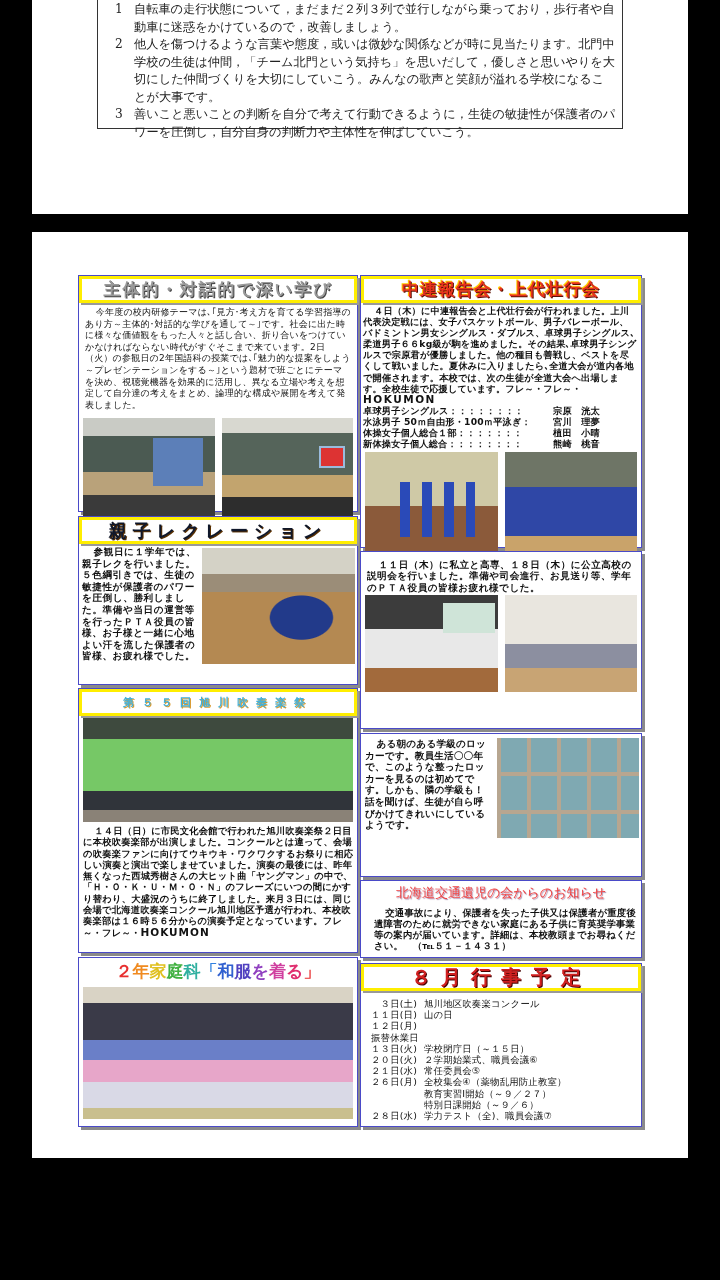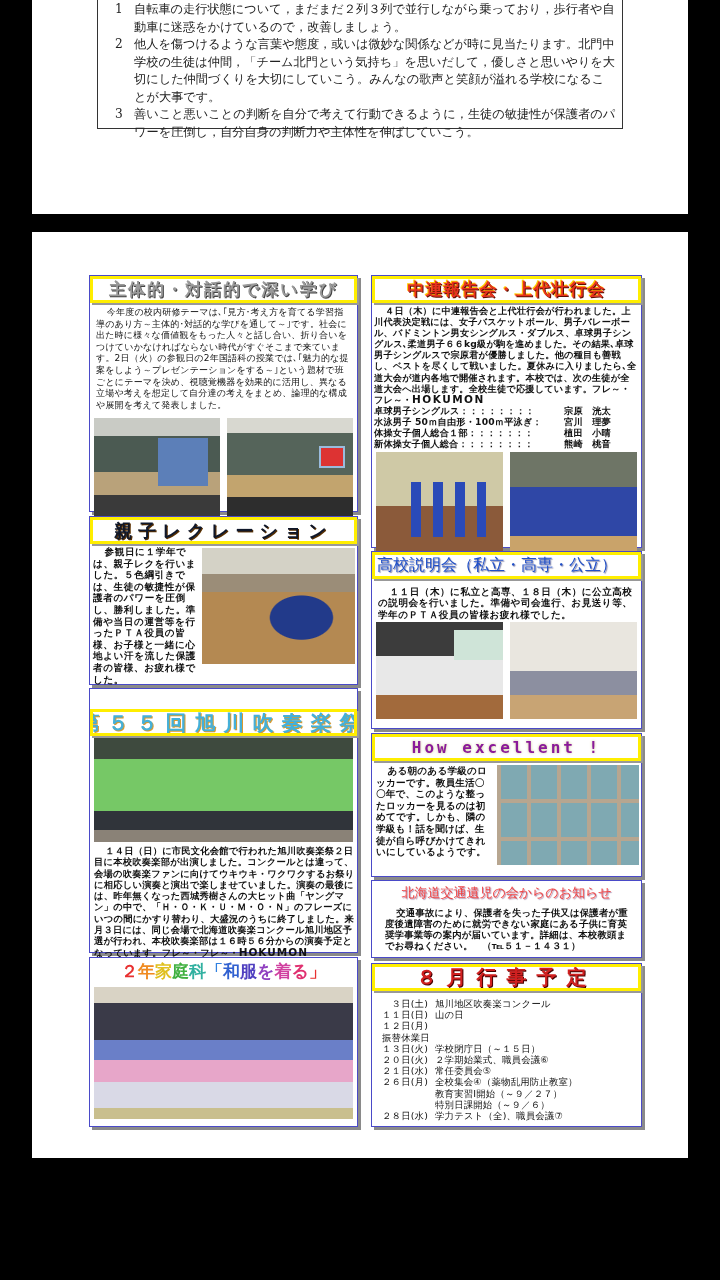--- a/index.html
+++ b/index.html
@@ -15,21 +15,21 @@
   .rule { display: flex; font-family: "DejaVu Serif", "Liberation Serif", serif; font-size: 12.2px; line-height: 17.5px; color: #222; }
   .rule .num { width: 30px; text-align: center; flex: none; }
   .rule .txt { flex: 1; }
 
   
   .sheet { position: absolute; left: 46px; top: 43px; width: 564px; height: 852px; }
   .col { position: absolute; top: 0; }
   .col.left { left: 0; width: 280px; }
   .col.right { left: 282px; width: 282px; }
 
-  .sec { position: absolute; left: 11px; right: 0; border: 1px solid #4a4ac8; background: #fff; box-shadow: 3px 3px 0 #8a8a8a; }
+  .sec { position: absolute; left: 0; right: 0; border: 1px solid #4a4ac8; background: #fff; box-shadow: 3px 3px 0 #8a8a8a; }
   .hdr { height: 27px; border: 3px solid #ffee00; background: #fff; display: flex; align-items: center; justify-content: center; font-weight: bold; white-space: nowrap; overflow: hidden; box-shadow: 2px 2px 0 #999; }
   .body { padding: 3px 6px; font-size: 9.4px; line-height: 11.2px; font-weight: bold; color: #111; letter-spacing: 0.2px; }
   .body p { text-indent: 1.2em; }
 
   .photo { position: relative; overflow: hidden; }
   .photo-row { display: flex; gap: 7px; padding: 4px 4px 4px 4px; }
   .photo-row .photo { flex: 1; height: 99px; }
 
   
   .ph-class1 { background: linear-gradient(180deg, #c9cbc5 0 18%, #4b5a52 18% 55%, #b9a27a 55% 78%, #3a3a3a 78%); }
@@ -88,21 +88,21 @@
 
       <div class="sec" style="top:241px;height:169px;">
         <div class="hdr" style="font-size:18px;color:#0f172a;text-shadow:1px 1px 0 #5a3000;letter-spacing:6px;">親子レクレーション</div>
         <div class="body" style="font-size:9.6px;line-height:11.6px;padding:2px 2px 0 3px;">
           <div class="photo ph-gym-tug float-photo" style="width:153px;height:116px;margin-top:2px;"></div>
           <p style="letter-spacing:0.6px;">参観日に１学年では、親子レクを行いました。５色綱引きでは、生徒の敏捷性が保護者のパワーを圧倒し、勝利しました。準備や当日の運営等を行ったＰＴＡ役員の皆様、お子様と一緒に心地よい汗を流した保護者の皆様、お疲れ様でした。</p>
         </div>
       </div>
 
       <div class="sec" style="top:413px;height:265px;">
-        <div class="hdr" style="font-size:21px;color:#45b0d8;text-shadow:1px 1px 0 #d89a30;letter-spacing:8px;margin-top:20px;">第５５回旭川吹奏楽祭</div>
+        <div class="hdr" style="font-size:11px;color:#45b0d8;text-shadow:1px 1px 0 #d89a30;letter-spacing:8px;">第５５回旭川吹奏楽祭</div>
         <div class="photo ph-band" style="margin:2px 4px 2px 4px;height:104px;"></div>
         <div class="body" style="font-size:9.3px;line-height:11.3px;padding:1px 1px 0 4px;">
           <p><span>１４日（日）に市民文化会館で行われた旭川吹奏楽祭２日目に本校吹奏楽部が出演しました。コンクールとは違って、会場の吹奏楽ファンに向けてウキウキ・ワクワクするお祭りに相応しい演奏と演出で楽しませていました。演奏の最後には、昨年無くなった西城秀樹さんの大ヒット曲「ヤングマン」の中で、「Ｈ・Ｏ・Ｋ・Ｕ・Ｍ・Ｏ・Ｎ」のフレーズにいつの間にかすり替わり、大盛況のうちに終了しました。来月３日には、同じ会場で北海道吹奏楽コンクール旭川地区予選が行われ、本校吹奏楽部は１６時５６分からの演奏予定となっています。フレ～・フレ～・</span><span style="font-weight:900;font-size:10.5px;letter-spacing:1px;">HOKUMON</span></p>
         </div>
       </div>
 
       <div class="sec" style="top:682px;height:170px;">
         <div class="hdr" style="font-size:17px;border-color:#fff;box-shadow:none;">
           <span style="color:#e83030">２</span>
             <span style="color:#f08a20">年</span>
@@ -146,32 +146,30 @@
               </div>
           </div>
         </div>
         <div class="photo-row" style="padding-top:3px;">
           <div class="photo ph-stage"></div>
           <div class="photo ph-cheer"></div>
         </div>
       </div>
 
       <div class="sec" style="top:276px;height:178px;">
-        <div class="hdr" style="font-size:16px;font-weight:normal;color:#2050c8;justify-content:flex-start;padding-left:2px;text-shadow:1px 1px 1px #88a;">高校説明会（私立・高専・公立）</div>
         <div class="body" style="font-size:9.6px;line-height:11.4px;padding:7px 6px 0 6px;letter-spacing:0.5px;">
           <p>１１日（木）に私立と高専、１８日（木）に公立高校の説明会を行いました。準備や司会進行、お見送り等、学年のＰＴＡ役員の皆様お疲れ様でした。</p>
         </div>
         <div class="photo-row" style="padding-top:2px;">
           <div class="photo ph-hall1" style="height:97px;"></div>
           <div class="photo ph-hall2" style="height:97px;"></div>
         </div>
       </div>
 
       <div class="sec" style="top:458px;height:144px;">
-        <div class="hdr" style="font-size:16px;color:#8a1a9a;font-family:'DejaVu Sans Mono','Liberation Mono',monospace;letter-spacing:3px;text-shadow:0 0 3px #cfc890;">How excellent !</div>
         <div class="body" style="font-size:9.6px;line-height:11.6px;padding:4px 2px 0 4px;">
           <div class="photo ph-locker float-photo" style="width:142px;height:100px;margin-top:0;"></div>
           <p>ある朝のある学級のロッカーです。教員生活〇〇年で、このような整ったロッカーを見るのは初めてです。しかも、隣の学級も！話を聞けば、生徒が自ら呼びかけてきれいにしているようです。</p>
         </div>
       </div>
 
       <div class="sec" style="top:605px;height:78px;">
         <div class="hdr" style="font-size:13px;font-weight:normal;color:#ef4444;border-color:#fff;box-shadow:none;text-shadow:1px 1px 1px #a8a;height:24px;">北海道交通遺児の会からのお知らせ</div>
         <div class="body" style="font-size:9.4px;line-height:11.1px;padding:2px 5px 0 5px;margin-left:8px;">
           <p>交通事故により、保護者を失った子供又は保護者が重度後遺障害のために就労できない家庭にある子供に育英奨学事業等の案内が届いています。詳細は、本校教頭までお尋ねください。　（℡５１－１４３１）</p>

